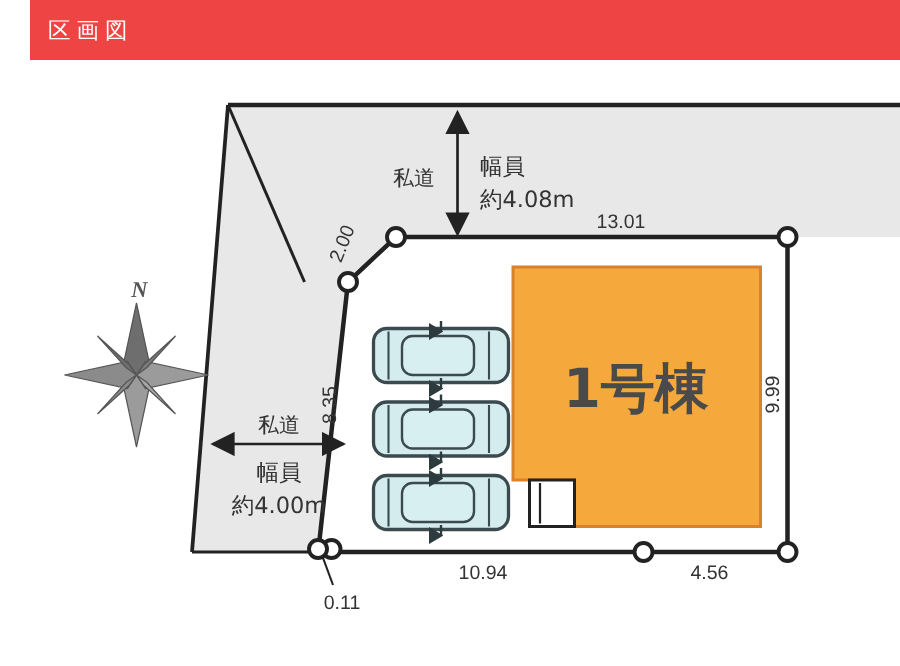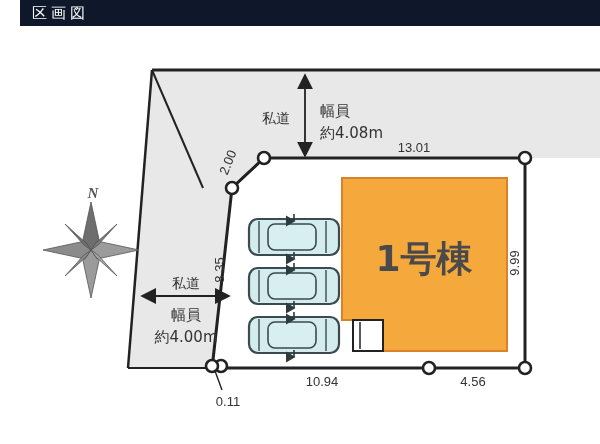--- a/index.html
+++ b/index.html
@@ -18,22 +18,22 @@
     position: relative;
     width: 600px;
     height: 444px;
     background: #ffffff;
   }
   .header-bar {
     position: absolute;
     left: 20px;
     top: 0px;
     width: 580px;
-    height: 26px;
-    background: #0f172a;
+    height: 40px;
+    background: #ef4444;
     display: flex;
     align-items: center;
   }
   .header-title {
     color: #ffffff;
     font-size: 15px;
     letter-spacing: 4px;
     padding-left: 12px;
     font-family: "DejaVu Sans", "Liberation Sans", sans-serif;
   }

